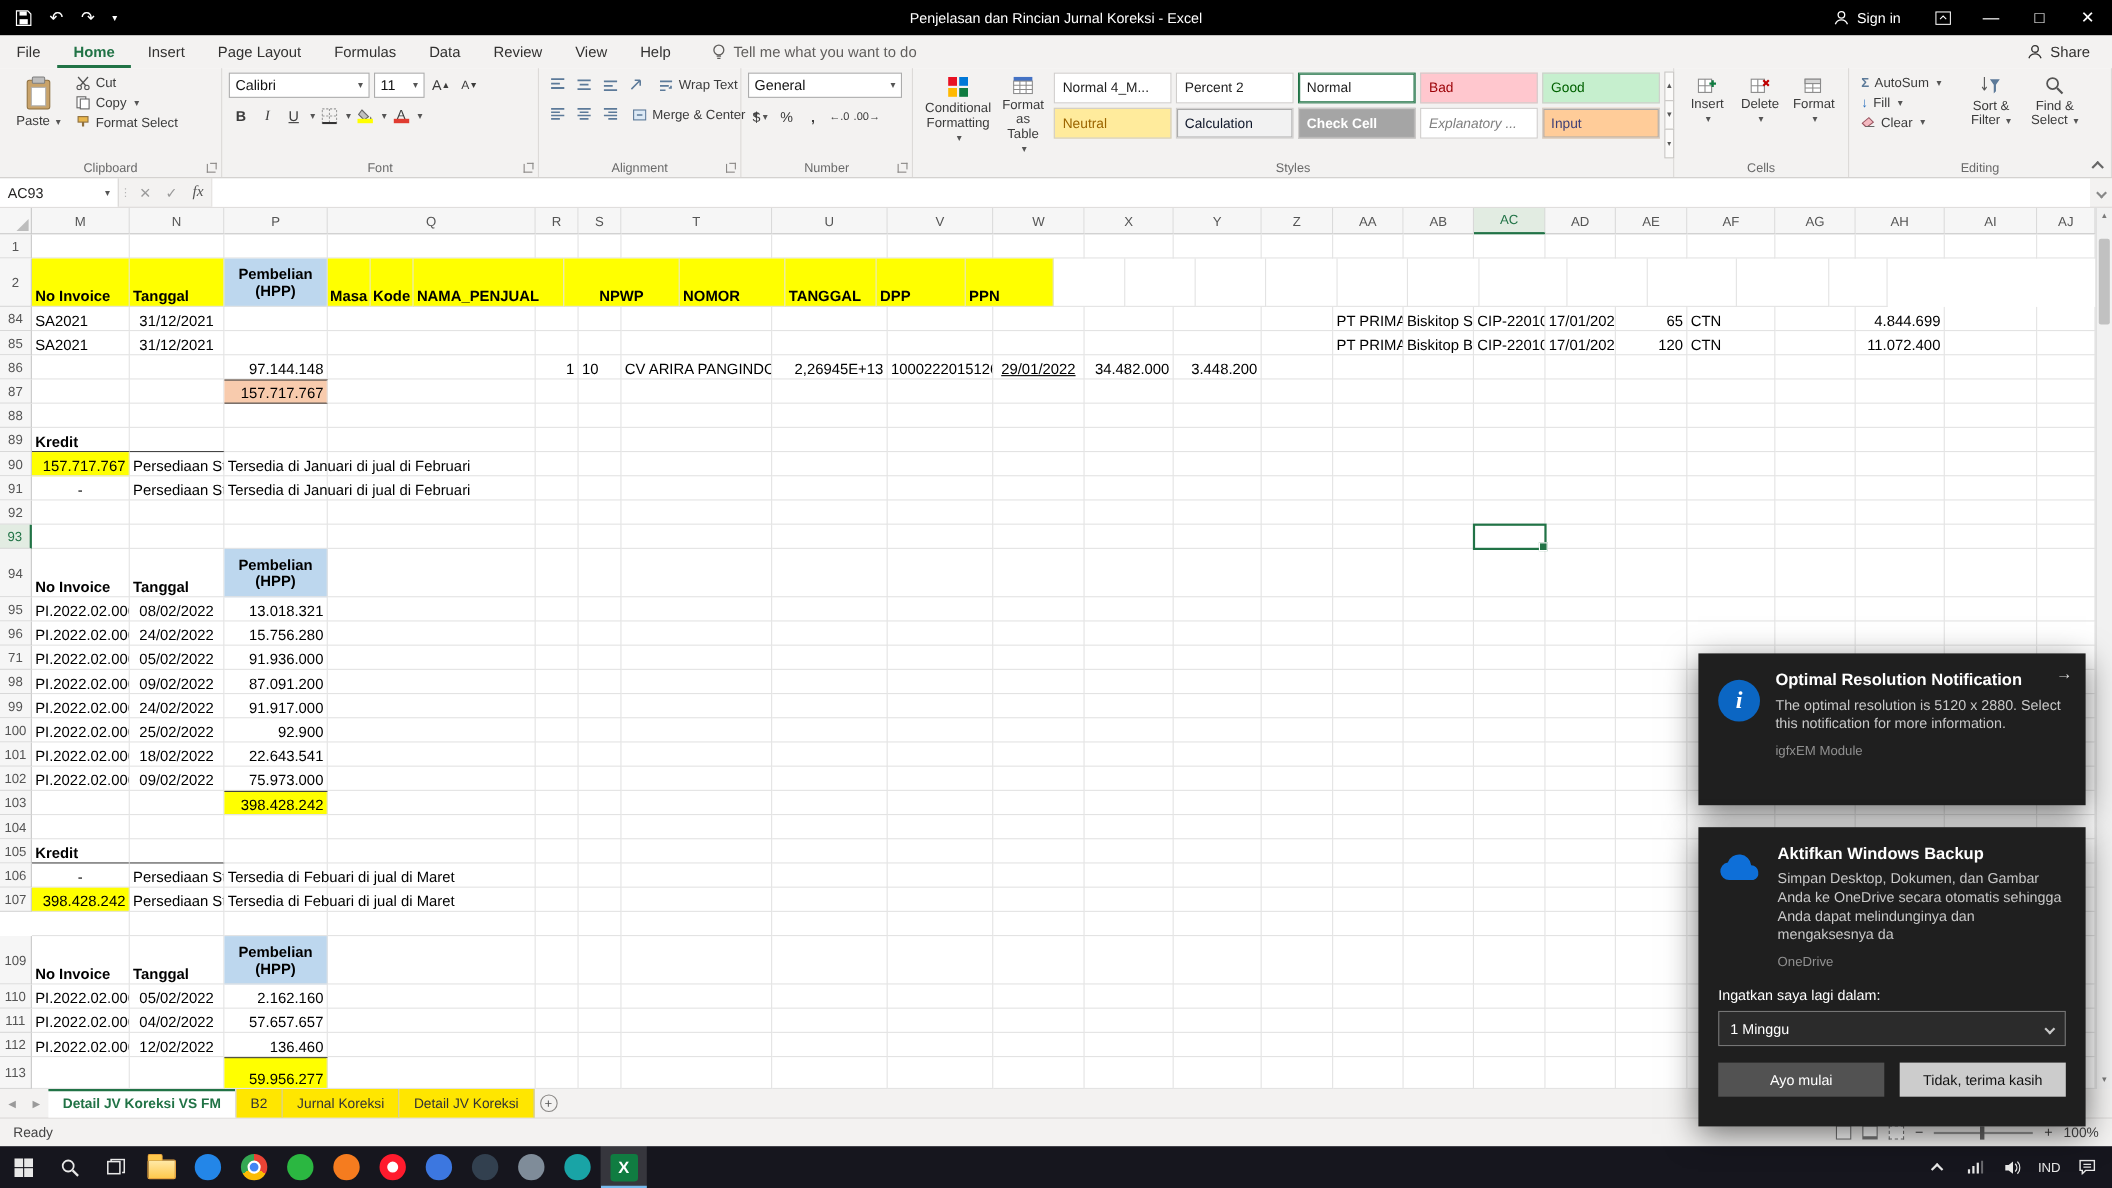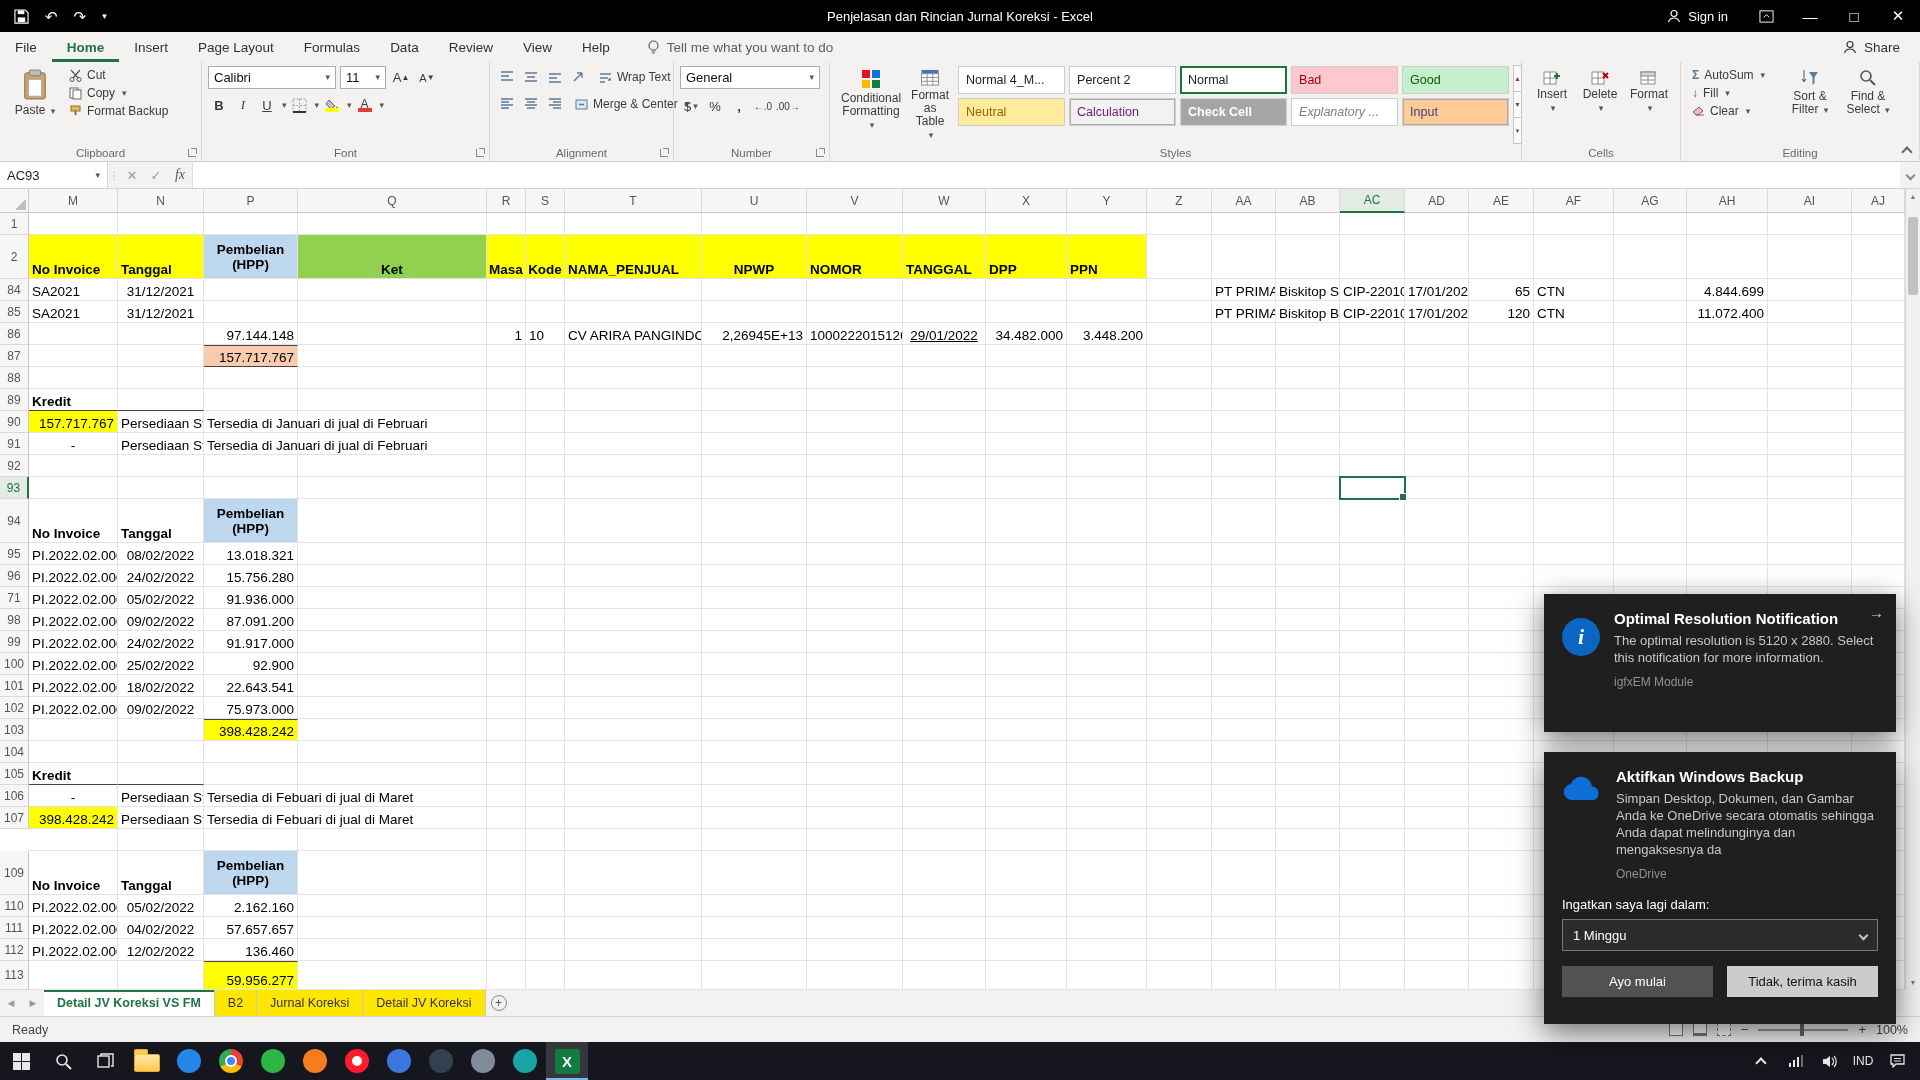--- a/index.html
+++ b/index.html
@@ -247,21 +247,21 @@
               <rect x="4" y="3" width="8" height="9" fill="#fff" stroke="#666"></rect>
             </svg>
           <span>Copy</span> 
             <span class="dd">▾</span>
         </div>
         <div class="smallrow">
           <svg width="13" height="13" viewBox="0 0 13 13">
               <rect x="2" y="1" width="9" height="5" fill="#E8B64C" stroke="#8E6F3E"></rect>
               <path d="M6.5 6v4" stroke="#8E6F3E" stroke-width="2"></path>
             </svg>
-          <span>Format Backup</span>
+          <span>Format Select</span>
         </div>
       </div>
       <div class="rg-label">Clipboard</div>
       <div class="launcher"></div>
     </div>
 
     <div class="rgroup g-font">
       <div class="rrow" style="gap:4px">
         <div class="combo" style="width:128px">
             <span>Calibri</span>
@@ -398,21 +398,21 @@
           </svg>
         <span><span>Format as Table</span> <span class="dd">▾</span></span>
       </div>
       <div id="style-gallery">
           <div class="gal-item" style="background: rgb(255, 255, 255); color: rgb(31, 31, 31);">Normal 4_M...</div>
           <div class="gal-item" style="background: rgb(255, 255, 255); color: rgb(31, 31, 31);">Percent 2</div>
           <div class="gal-item sel" style="background: rgb(255, 255, 255); color: rgb(31, 31, 31);">Normal</div>
           <div class="gal-item" style="background: rgb(255, 199, 206); color: rgb(156, 0, 6);">Bad</div>
           <div class="gal-item" style="background: rgb(198, 239, 206); color: rgb(0, 97, 0);">Good</div>
           <div class="gal-item" style="background: rgb(255, 235, 156); color: rgb(156, 101, 0);">Neutral</div>
-          <div class="gal-item" style="background: rgb(242, 242, 242); color: #701a75; box-shadow: rgb(171, 171, 171) 0px 0px 0px 1px inset;">Calculation</div>
+          <div class="gal-item" style="background: rgb(242, 242, 242); color: #0f172a; box-shadow: rgb(171, 171, 171) 0px 0px 0px 1px inset;">Calculation</div>
           <div class="gal-item" style="background: rgb(165, 165, 165); color: rgb(255, 255, 255); font-weight: bold; box-shadow: rgb(171, 171, 171) 0px 0px 0px 1px inset;">Check Cell</div>
           <div class="gal-item" style="background: rgb(255, 255, 255); color: rgb(127, 127, 127); font-style: italic;">Explanatory ...</div>
           <div class="gal-item" style="background: rgb(255, 204, 153); color: rgb(63, 63, 118); box-shadow: rgb(171, 171, 171) 0px 0px 0px 1px inset;">Input</div>
         </div>
       <div class="gal-rail">
         <div>▲</div>
         <div>▼</div>
         <div>▾</div>
       </div>
       <div class="rg-label">Styles</div>
@@ -561,23 +561,20 @@
           <div class="cell c-b bg-y" style="width: 89px;">
             <span class="ct">No Invoice</span>
           </div>
           <div class="cell c-b bg-y" style="width: 86px;">
             <span class="ct">Tanggal</span>
           </div>
           <div class="cell c-b bg-bl c-c c-pre" style="width: 94px;">
             <span class="ct">Pembelian
 (HPP)</span>
           </div>
-          <div class="cell c-b bg-g c-c" style="width: 189px;">
-            <span class="ct">Ket</span>
-          </div>
           <div class="cell c-b bg-y c-c" style="width: 39px;">
             <span class="ct">Masa</span>
           </div>
           <div class="cell c-b bg-y c-c" style="width: 39px;">
             <span class="ct">Kode</span>
           </div>
           <div class="cell c-b bg-y" style="width: 137px;">
             <span class="ct">NAMA_PENJUAL</span>
           </div>
           <div class="cell c-b bg-y c-c" style="width: 105px;">

